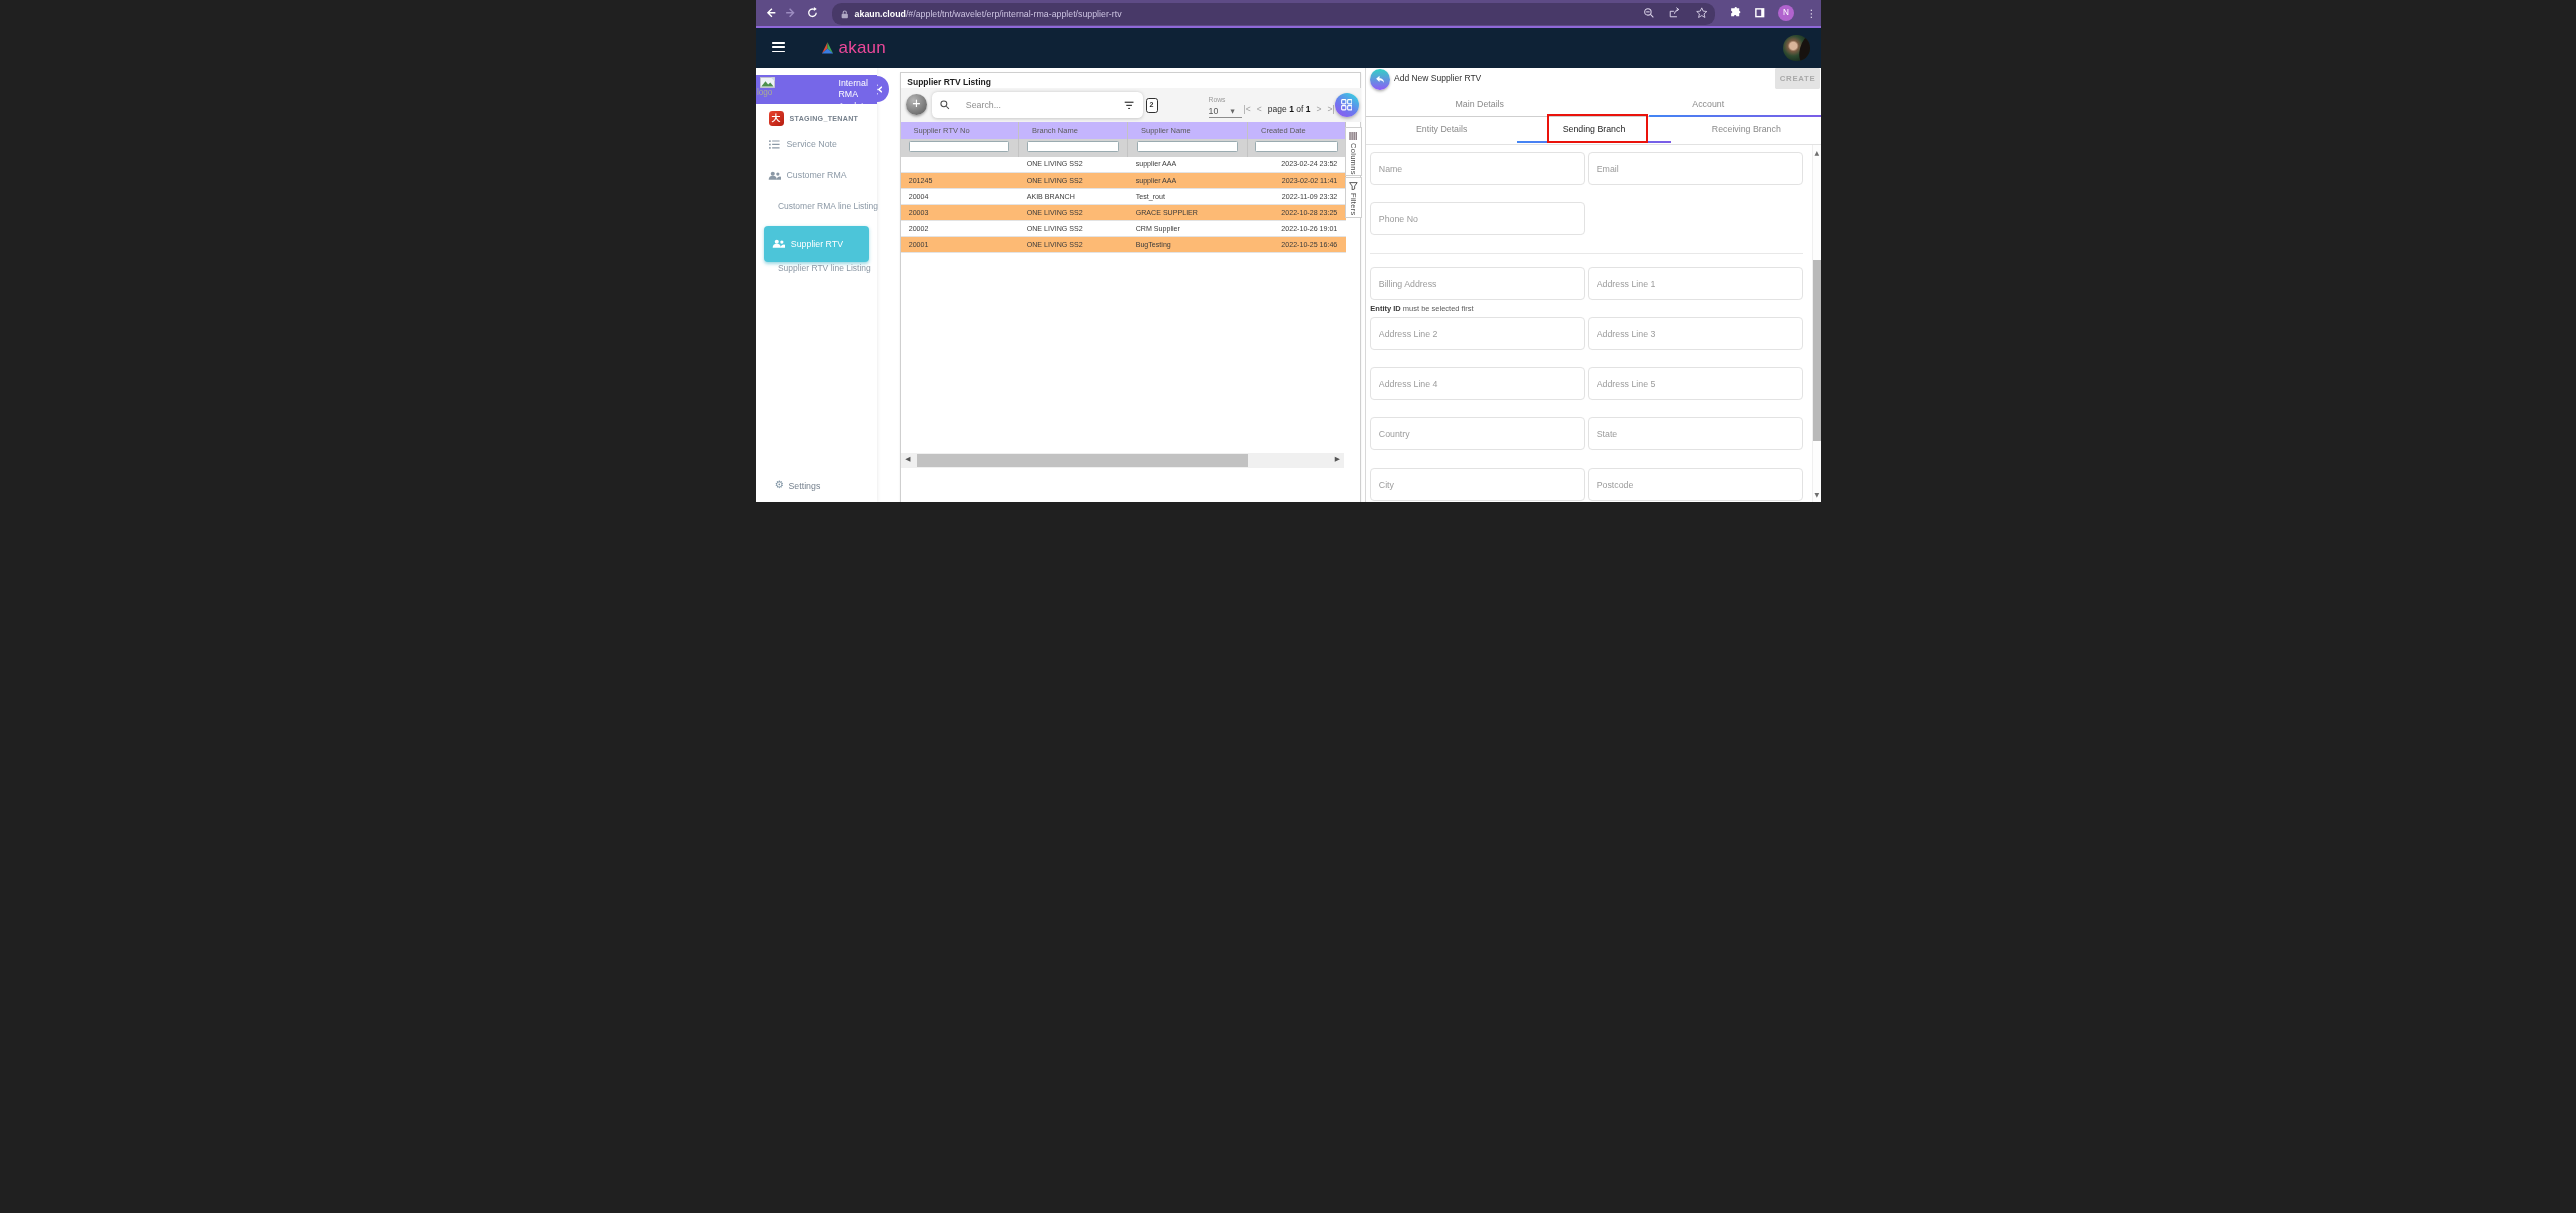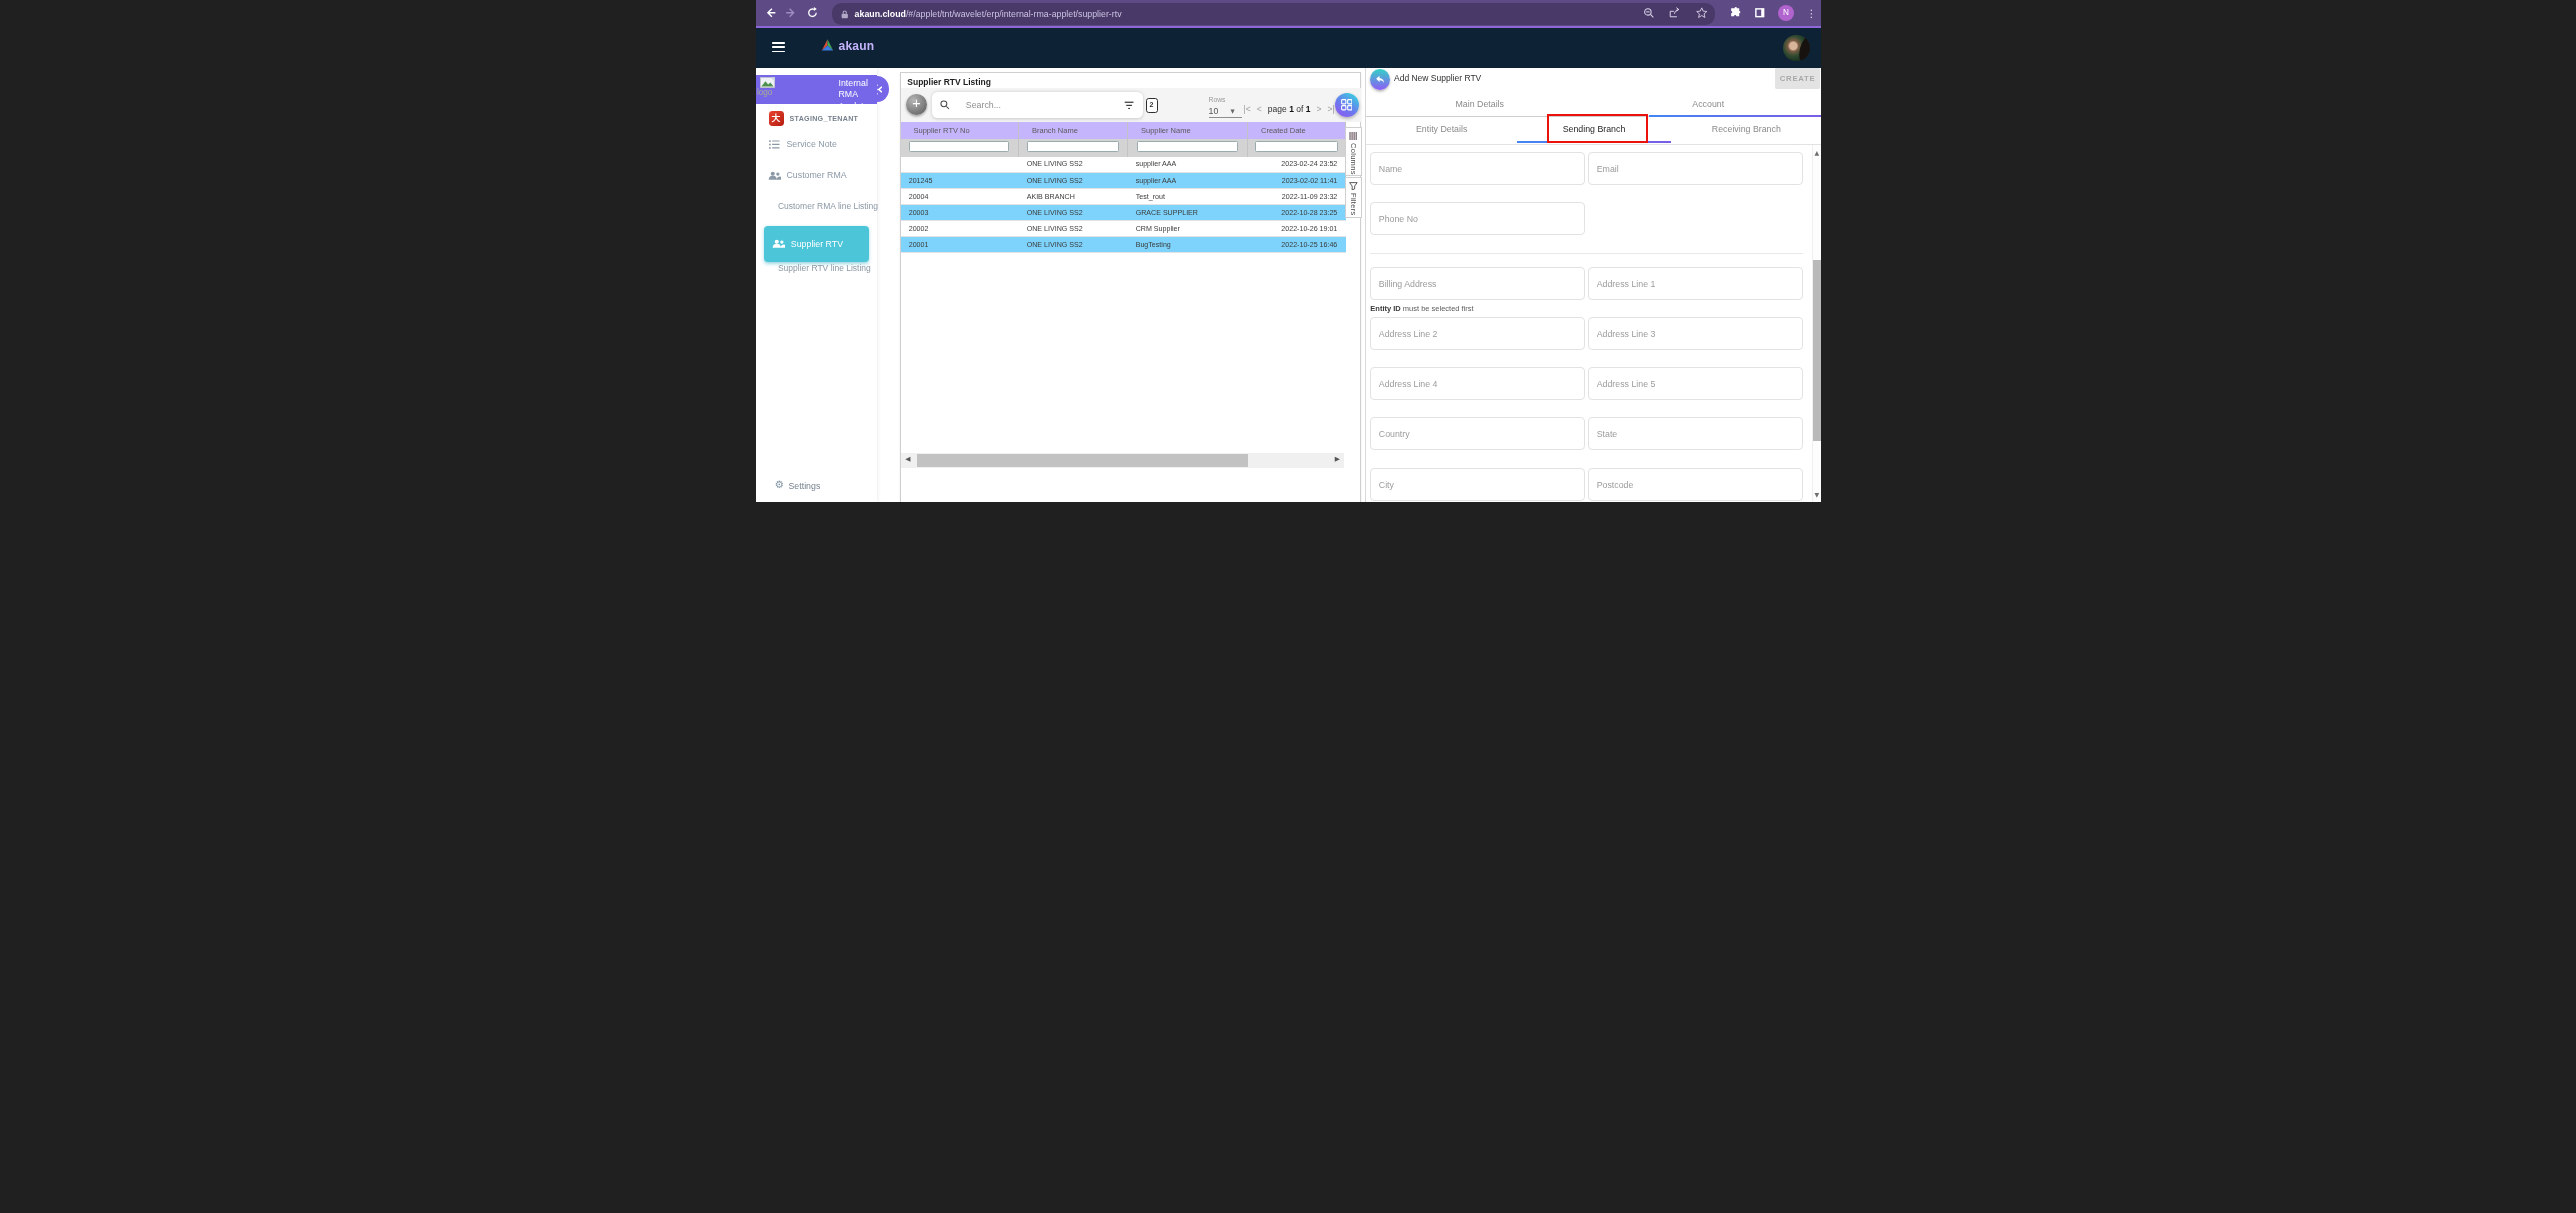--- a/index.html
+++ b/index.html
@@ -19,21 +19,21 @@
   .pill-icons { position:absolute; right:6.8px; top:0; height:19px; display:flex; align-items:center; gap:15px; }
   .chrome-right { position:absolute; right:4.1px; top:0; height:26px; display:flex; align-items:center; gap:12.2px; }
   .avatar-n { width:16.3px; height:16.3px; border-radius:50%; background:#b163ce; color:#fff; font-size:8.2px; display:flex; align-items:center; justify-content:center; }
   .dots { color:#e8e2f2; font-size:10.2px; letter-spacing:0; }
 
   
   .navbar { position:absolute; left:0; top:28px; width:1065px; height:40px; background:#0e2236; }
   .hamburger { position:absolute; left:16.3px; top:14.3px; width:13.6px; height:11px; cursor:pointer; }
   .hamburger div { height:1.8px; background:#ffffff; border-radius:0.7px; margin-bottom:2.4px; }
   .brand { position:absolute; left:64px; top:10.2px; display:flex; align-items:center; gap:4.1px; }
-  .brand-text { color:#c4b5fd; font-size:12px; font-weight:bold; letter-spacing:0.2px; }
+  .brand-text { color:#ec4899; font-size:17px; font-weight:normal; letter-spacing:0.2px; }
   .user-photo { position:absolute; right:11px; top:6.8px; width:26.5px; height:26.5px; border-radius:50%;
     background: radial-gradient(circle at 38% 42%, #d8b49a 0 16%, #7a5c44 24%, #2e4a30 45%, #152a1c 75%);
     overflow:hidden; cursor:pointer; }
   .user-photo:after { content:""; position:absolute; right:-2.7px; top:1.4px; width:12.2px; height:27px; background:#17120f; border-radius:50%; transform:rotate(14deg); }
 
   
   .sidebar { position:absolute; left:0; top:68px; width:121px; height:434px; background:#ffffff;
     box-shadow: 1.4px 0 4.1px rgba(0,0,0,.10); z-index:5; }
   .side-label { font-size:8.8px; color:#8b98a5; }
   .banner { position:absolute; left:0; top:6.8px; width:121px; height:29px; background:#7667e8; color:#fff; z-index:2; }
@@ -74,21 +74,21 @@
   .grid-btn { position:absolute; left:434px; top:4.8px; width:24px; height:24px; border-radius:50%;
     background:linear-gradient(215deg,#38d0e0 8%,#6a7bee 55%,#8a5cf0 90%); box-shadow:0 1.4px 3.4px rgba(0,0,0,.3);
     display:flex; align-items:center; justify-content:center; cursor:pointer; }
 
   table.grid { position:absolute; left:0; top:49px; width:444px; border-collapse:collapse; table-layout:fixed; }
   table.grid th { background:#c4b5fd; color:#5a5a5a; font-size:7.5px; font-weight:normal; text-align:left;
     height:17px; padding:0 13px; border-right:0.7px solid #c3c3c3; }
   table.grid td.fcell { background:#d3d3d3; height:17.7px; padding:0; border-right:0.7px solid #c3c3c3; }
   .fcell input { display:block; margin:0 auto 2.7px auto; width:85%; height:11.5px; border:0.7px solid #9aabb0; border-radius:1.4px; background:#fff; outline:none; }
   table.grid td.dcell { font-size:7.1px; color:#3b3b3b; height:16px; padding:0 8.2px; border-bottom:0.7px solid #e3e3e3; background:#fff; }
-  tr.alt td.dcell { background:#7dd3fc; }
+  tr.alt td.dcell { background:#fdba74; }
   .ralign { text-align:right; }
 
   .hscroll { position:absolute; left:0.7px; top:380px; width:443px; height:15px; background:#f0f0f0; }
   .hthumb { position:absolute; left:16.3px; top:1.4px; width:331px; height:12.2px; background:#c2c2c2; cursor:pointer; }
   .harrow { position:absolute; top:2px; font-size:6.8px; color:#555; cursor:pointer; font-family:"DejaVu Sans",sans-serif; }
 
   .rail-tab { position:absolute; left:444px; width:17.7px; background:#fff; border:0.7px solid #cfcfcf;
     display:flex; flex-direction:column; align-items:center; cursor:pointer; }
   .rail-txt { writing-mode:vertical-rl; font-size:7.5px; color:#4a4a4a; margin-top:2.7px; letter-spacing:0.3px; }
 

